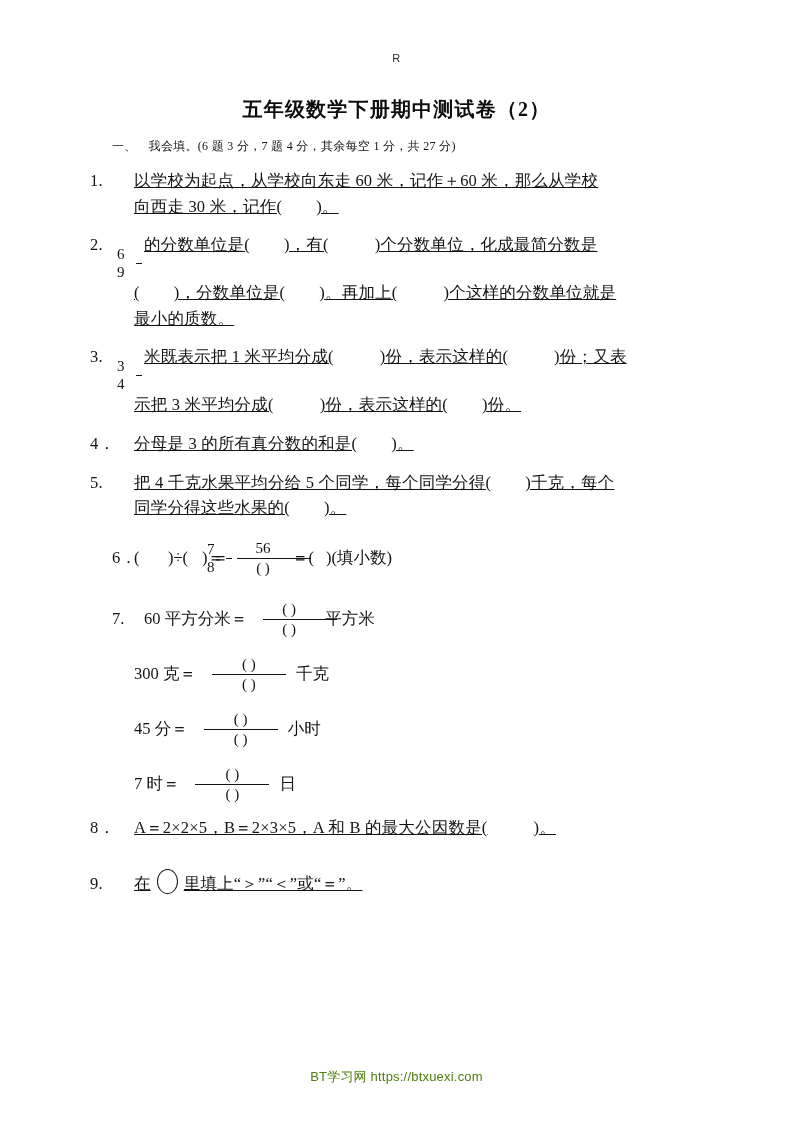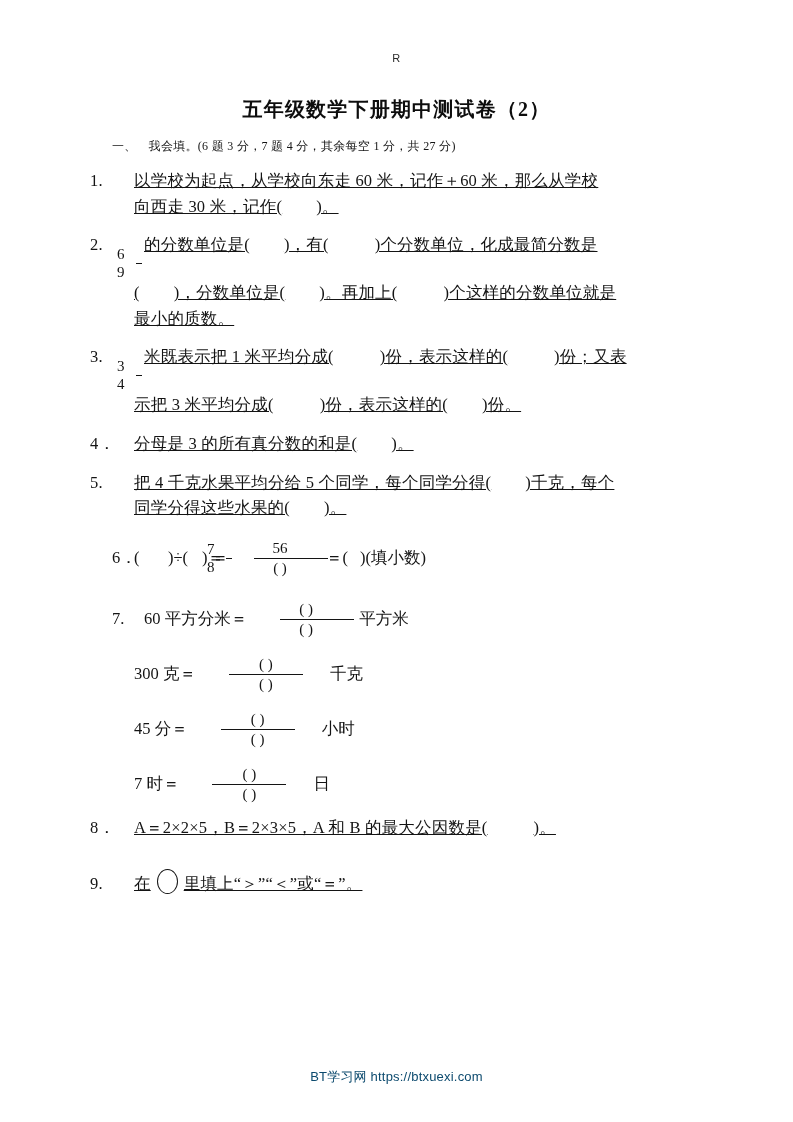--- a/index.html
+++ b/index.html
@@ -116,21 +116,21 @@
     font-size: 15px;
     border-top: 1.2px solid #141414;
   }
 
   
   .frac-wide {
     display: inline-flex;
     flex-direction: column;
     align-items: center;
     vertical-align: -0.55em;
-    margin: 0 20px;
+    margin: 0 3px;
     line-height: 1;
     min-width: 74px;
   }
   .frac-wide .num {
     display: block;
     padding: 0 6px 2px 6px;
     font-size: 15px;
     width: 100%;
     box-sizing: border-box;
     text-align: center;
@@ -180,21 +180,21 @@
 
   
   .footer-mark {
     position: absolute;
     left: 0;
     top: 1068px;
     width: 793px;
     text-align: center;
     font-size: 13px;
     font-family: "Liberation Sans", sans-serif;
-    color: #0c4a6e;
+    color: #4d7c0f;
     letter-spacing: 0.2px;
   }
 </style>
 </head>
 <body>
 
 <div class="page">
 
   <div class="top-mark">R</div>
 

